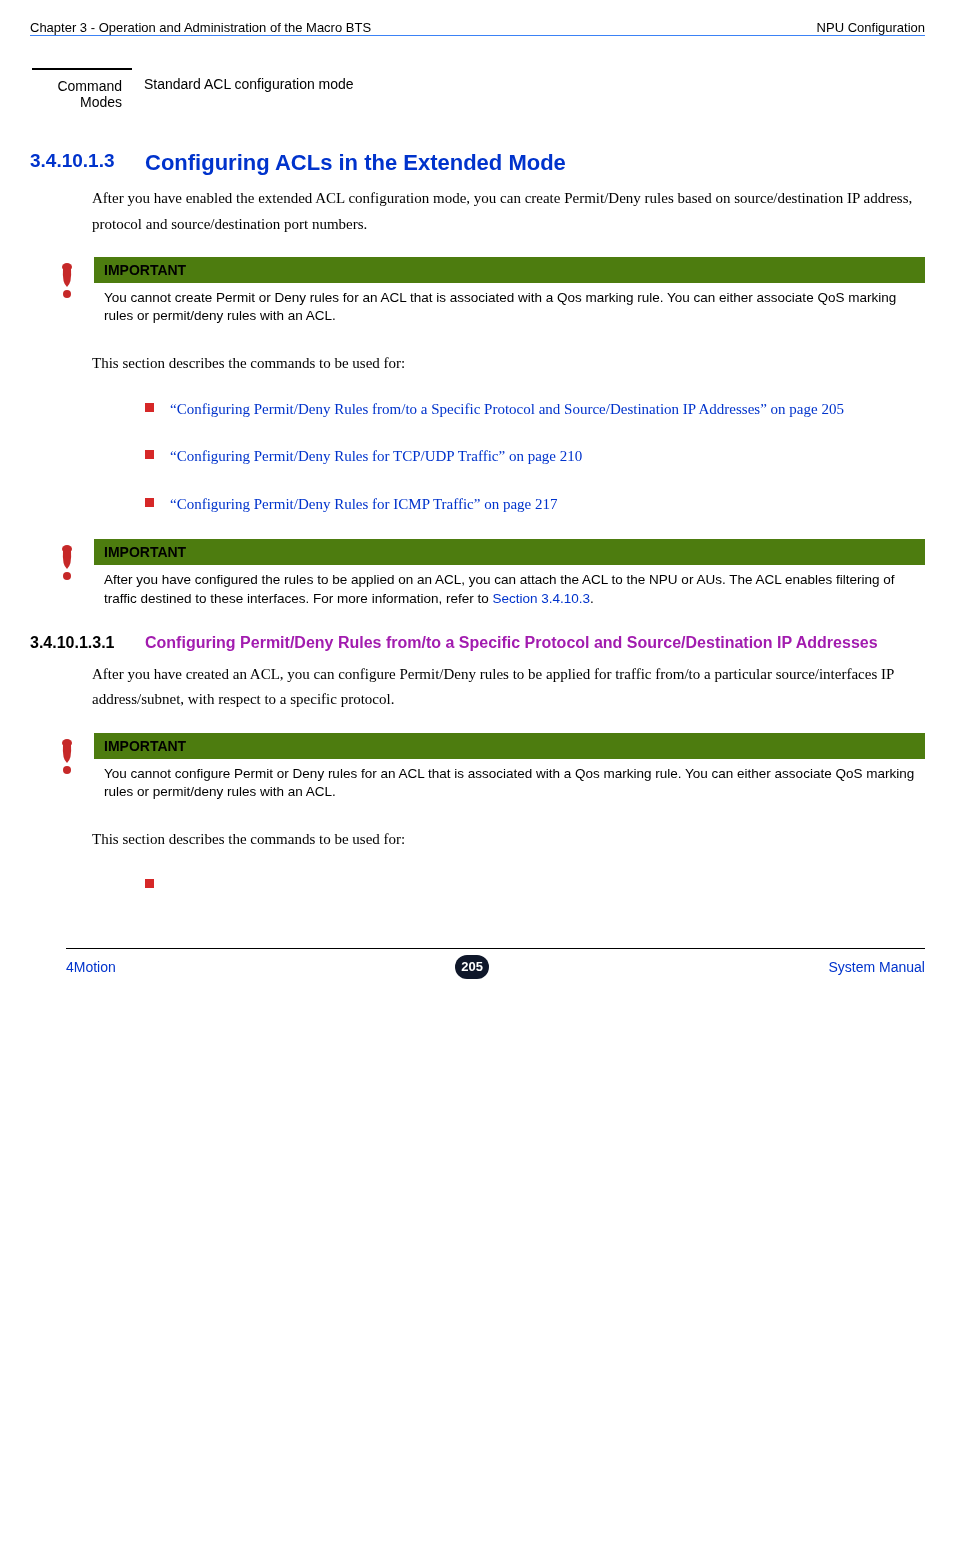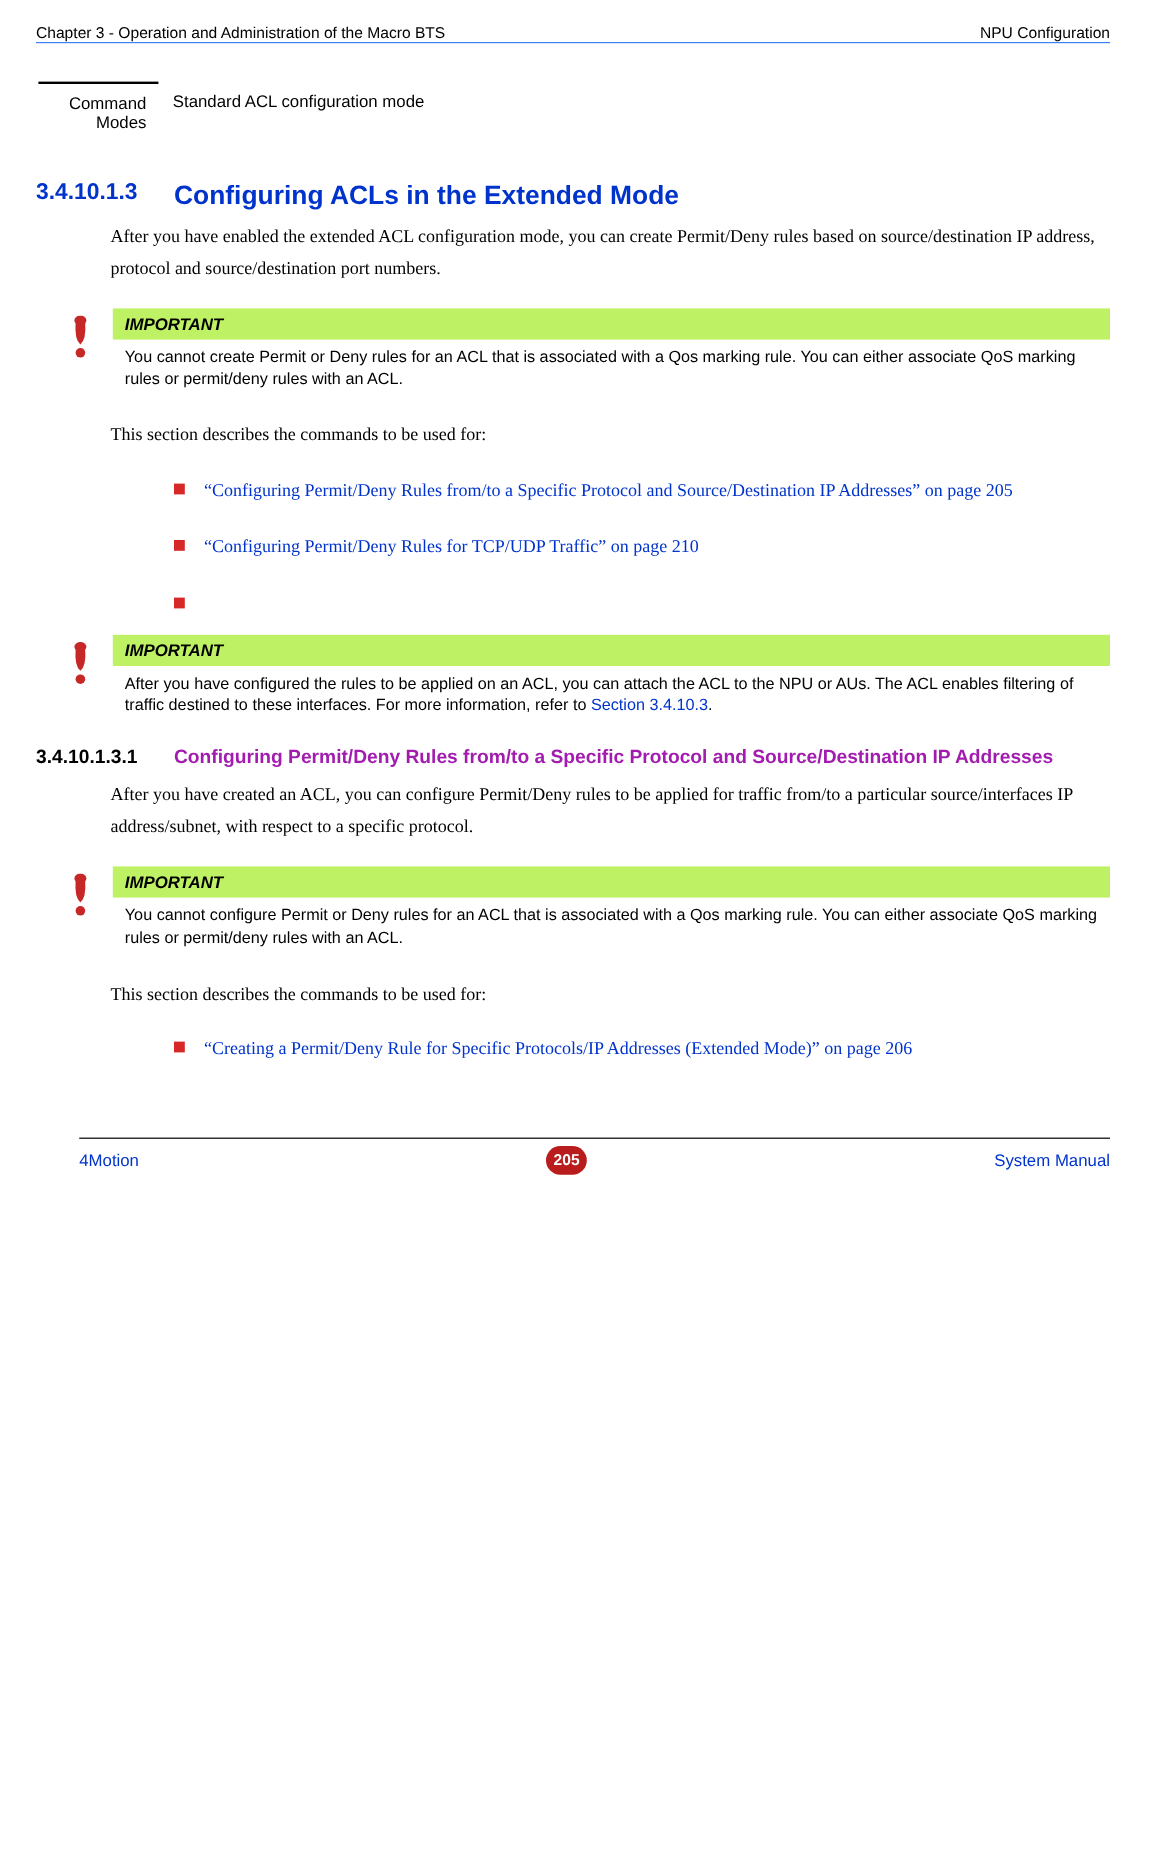--- a/index.html
+++ b/index.html
@@ -87,26 +87,25 @@
     margin-top: 6px;
     margin-right: 14px;
   }
   .callout-icon-svg {
     display: block;
   }
   .callout-content {
     flex: 1;
   }
   .callout-header {
-    background: #bef264;
+    background: #4d7c0f;
     color: #000;
     font-weight: bold;
     font-size: 14px;
     padding: 5px 10px;
-    font-style: italic;
   }
   .callout-body {
     font-size: 13.5px;
     line-height: 1.35;
     padding: 6px 10px 6px 10px;
   }
   .callout-body .link {
     color: #0033cc;
   }
   .bullet-list {
@@ -137,21 +136,21 @@
     justify-content: space-between;
     align-items: center;
     border-top: 1px solid #000;
     padding-top: 6px;
     margin-top: 60px;
     font-size: 14px;
     color: #0033cc;
     margin-left: 36px;
   }
   .page-num-badge {
-    background: #b91c1c;
+    background: #0f172a;
     color: #fff;
     display: inline-flex;
     align-items: center;
     justify-content: center;
     width: 34px;
     height: 24px;
     border-radius: 12px;
     font-size: 13px;
     font-weight: bold;
   }
@@ -202,20 +201,21 @@
     <div class="bullet-item">
       <div class="bullet-square"></div>
       <div class="bullet-text">“Configuring Permit/Deny Rules from/to a Specific Protocol and Source/Destination IP Addresses” on page 205</div>
     </div>
     <div class="bullet-item">
       <div class="bullet-square"></div>
       <div class="bullet-text">“Configuring Permit/Deny Rules for TCP/UDP Traffic” on page 210</div>
     </div>
     <div class="bullet-item">
       <div class="bullet-square"></div>
+      <div class="bullet-text">“Configuring Permit/Deny Rules for ICMP Traffic” on page 217</div>
     </div>
   </div>
 
   <div class="callout">
     <div class="callout-icon">
       <svg class="callout-icon-svg" width="14" height="36" viewBox="0 0 14 36">
         <ellipse cx="7" cy="4" rx="5" ry="4" fill="#c62828"></ellipse>
         <path d="M3 6 Q2 20 7 24 Q12 20 11 6 Z" fill="#c62828"></path>
         <circle cx="7" cy="31" r="4" fill="#c62828"></circle>
       </svg>
@@ -247,21 +247,20 @@
       <div class="callout-header">IMPORTANT</div>
       <div class="callout-body">You cannot configure Permit or Deny rules for an ACL that is associated with a Qos marking rule. You can either associate QoS marking rules or permit/deny rules with an ACL.</div>
     </div>
   </div>
 
   <div class="body-text">This section describes the commands to be used for:</div>
 
   <div class="bullet-list">
     <div class="bullet-item">
       <div class="bullet-square"></div>
-      <div class="bullet-text">“Creating a Permit/Deny Rule for Specific Protocols/IP Addresses (Extended Mode)” on page 206</div>
     </div>
   </div>
 
   <div class="footer-row">
     <span>4Motion</span>
     <span class="page-num-badge">205</span>
     <span>System Manual</span>
   </div>
 
 </div>

